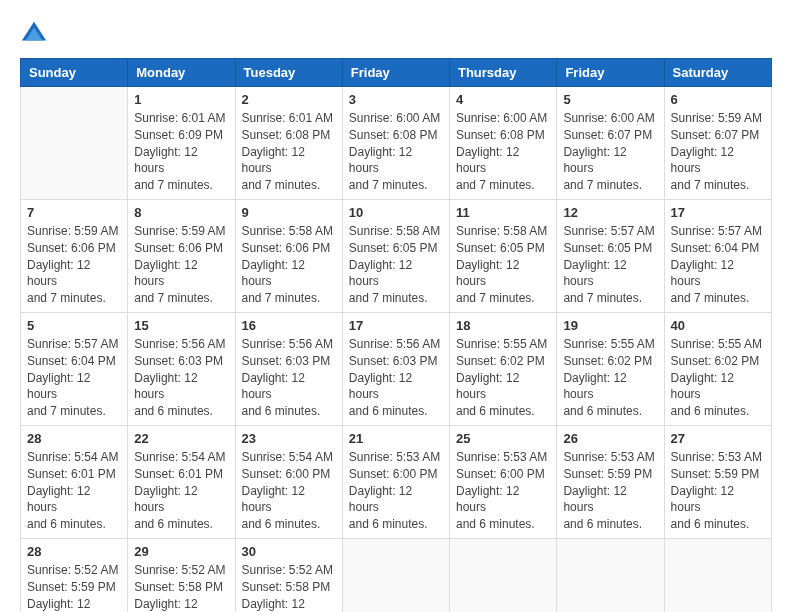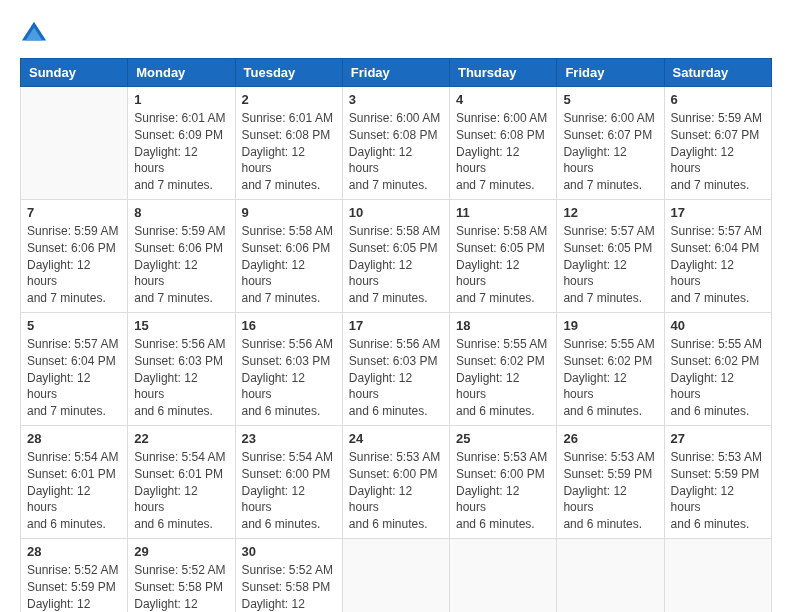--- a/index.html
+++ b/index.html
@@ -284,21 +284,21 @@
 and 6 minutes.</div>
         </td>
         <td>
           <span class="day-number">23</span>
           <div class="day-info" style="white-space: pre-line;">Sunrise: 5:54 AM
 Sunset: 6:00 PM
 Daylight: 12 hours
 and 6 minutes.</div>
         </td>
         <td>
-          <span class="day-number">24</span>
+          <span class="day-number">21</span>
           <div class="day-info" style="white-space: pre-line;">Sunrise: 5:53 AM
 Sunset: 6:00 PM
 Daylight: 12 hours
 and 6 minutes.</div>
         </td>
         <td>
           <span class="day-number">25</span>
           <div class="day-info" style="white-space: pre-line;">Sunrise: 5:53 AM
 Sunset: 6:00 PM
 Daylight: 12 hours

